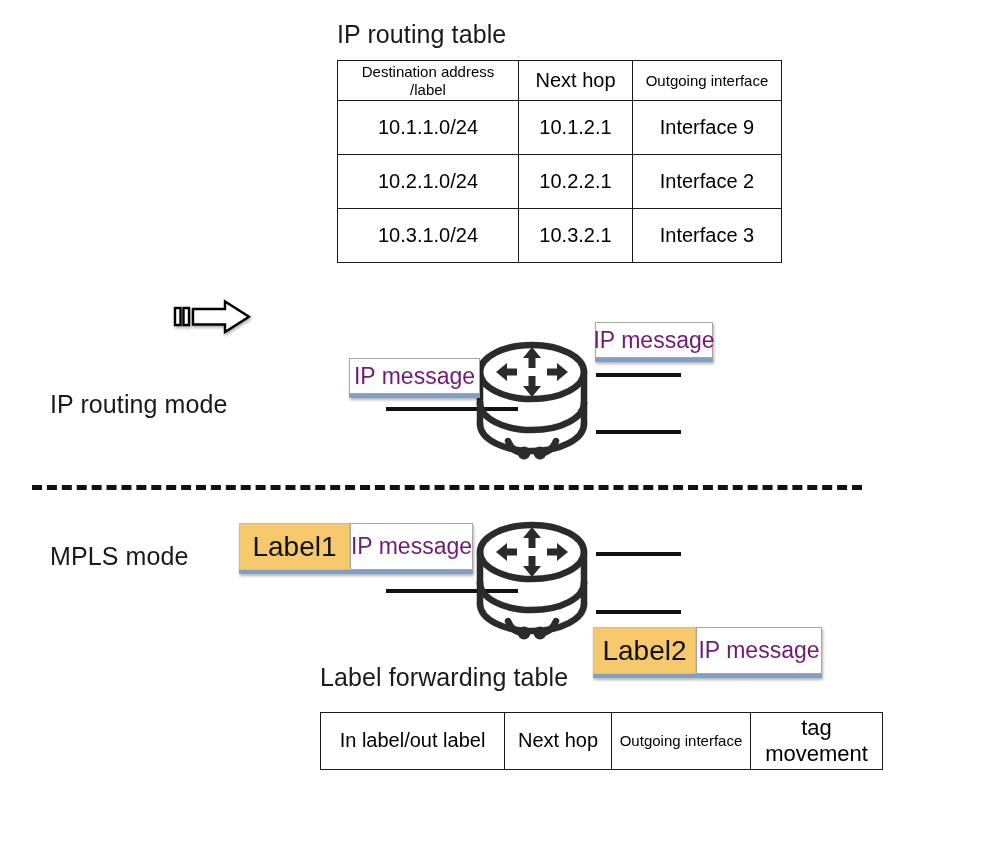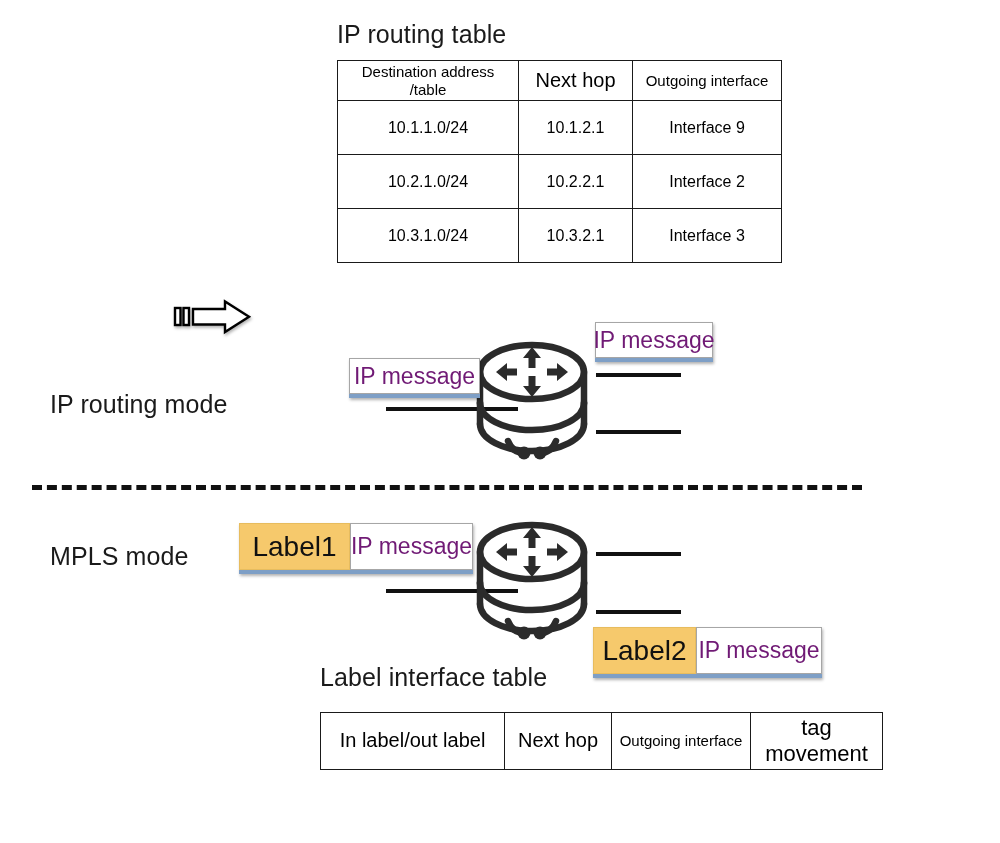--- a/index.html
+++ b/index.html
@@ -35,21 +35,21 @@
   }
   table.grid td {
     border: 1.7px solid #1a1a1a;
     text-align: center;
     vertical-align: middle;
     color: #000;
     padding: 2px 3px;
   }
   .hdr-lg { font-size: 20px; line-height: 1.18; }
   .hdr-sm { font-size: 15px; line-height: 1.18; }
-  .cell   { font-size: 16px; }
+  .cell   { font-size: 20px; }
 
   
   .pktwrap { display: flex; align-items: stretch; }
   .pktbox {
     background: #ffffff;
     border: 1.2px solid #a6a6a6;
     box-sizing: border-box;
     display: flex;
     align-items: center;
     justify-content: center;
@@ -98,21 +98,21 @@
 <table class="abs grid" style="left:337px; top:60px; width:444px;">
   <colgroup>
     <col style="width:181px">
       <col style="width:114px">
       <col style="width:149px">
   </colgroup>
   <tbody>
     <tr>
       <td class="hdr-sm">
         <span>Destination address</span><br>
-        <span>/table</span>
+        <span>/label</span>
       </td>
       <td class="hdr-lg">Next hop</td>
       <td class="hdr-sm">Outgoing interface</td>
     </tr>
     <tr style="height:54px;">
       <td class="cell">10.1.1.0/24</td>
       <td class="cell">10.1.2.1</td>
       <td class="cell">Interface 9</td>
     </tr>
     <tr style="height:54px;">
@@ -221,21 +221,21 @@
 </div>
 
 <div class="abs shadowed" style="left:593px; top:627px; width:229px;">
   <div class="pktwrap" style="height:47px;">
     <div class="labelbox" style="width:103px;">Label2</div>
     <div class="pktbox" style="flex:1;">IP message</div>
   </div>
   <div class="accentbar"></div>
 </div>
 
-<div class="abs caption" style="left:320px; top:663px;">Label interface table</div>
+<div class="abs caption" style="left:320px; top:663px;">Label forwarding table</div>
 
 <table class="abs grid" style="left:320px; top:712px; width:562px;">
   <colgroup>
     <col style="width:184px">
       <col style="width:107px">
       <col style="width:139px">
       <col style="width:132px">
   </colgroup>
   <tbody>
     <tr style="height:52px;">

